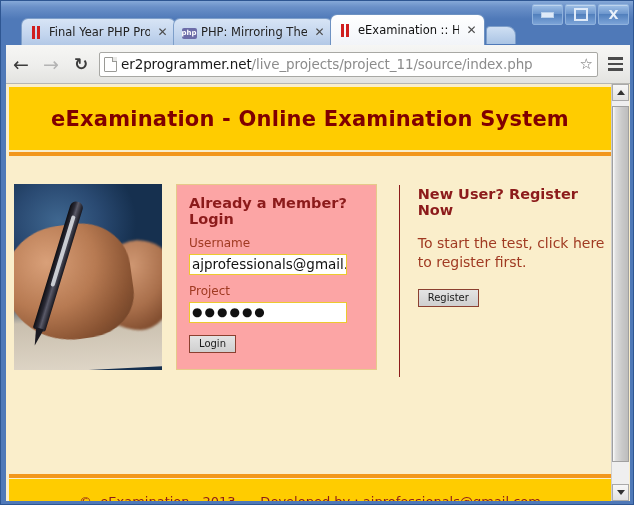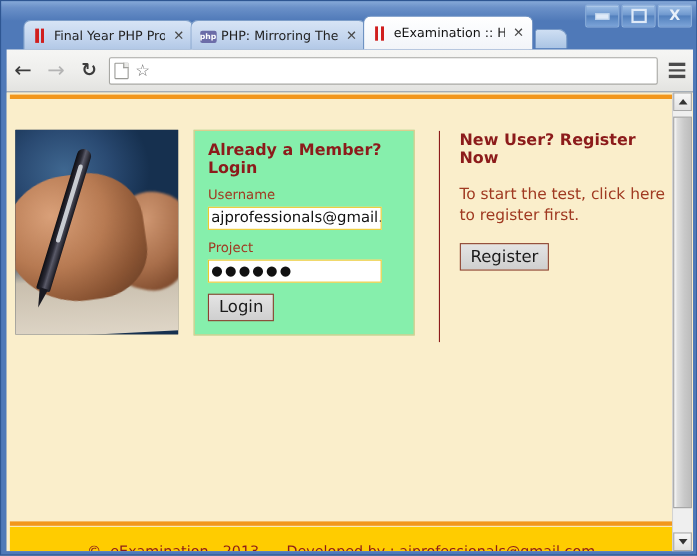--- a/index.html
+++ b/index.html
@@ -290,21 +290,21 @@
     width: 4px; height: 40%;
     background: #c9ccd2;
     transform: rotate(17deg);
     border-radius: 2px;
   }
 
   .login-box {
     margin-left: 14px;
     width: 205px;
     min-height: 186px;
-    background: #86efac;
+    background: #fca5a5;
     border: 1px solid #e6c98a;
     padding: 10px 12px 12px 12px;
     box-sizing: border-box;
   }
   .box-title {
     color: #8c1b1b;
     font-weight: bold;
     font-size: 14.5px;
     font-family: "DejaVu Sans", sans-serif;
     margin-bottom: 9px;
@@ -329,21 +329,21 @@
     overflow: hidden;
     margin-bottom: 9px;
     display: block;
   }
   .text-input.pw { letter-spacing: 2px; font-size: 12px; }
   .btn {
     display: inline-block;
     background: linear-gradient(to bottom,#e4e4e4,#cfcfcf);
     border: 1px solid #8b4030;
     padding: 2px 9px 3px 9px;
-    font-size: 15px;
+    font-size: 10px;
     color: #1a1a1a;
     font-family: "DejaVu Sans", sans-serif;
     margin-top: 1px;
   }
   .link {
     display: block;
     margin-top: 10px;
     color: #2929c9;
     font-size: 13.5px;
     font-family: "DejaVu Sans", sans-serif;
@@ -469,32 +469,36 @@
         <div class="newtab"></div>
       </div>
     </div>
 
     <div class="toolbar">
       <div class="nav-btn">←</div>
       <div class="nav-btn disabled">→</div>
       <div class="nav-btn reload">↻</div>
       <div class="urlbar">
         <span class="page-icon"></span>
+        <span class="url-text"><span class="host">er2programmer.net</span><span>/live_projects/project_11/source/index.php</span></span>
         <span class="star-icon">☆</span>
       </div>
       <div class="menu-icon">
           <i></i>
           <i></i>
           <i></i>
         </div>
     </div>
 
     <div class="viewport">
       <div class="page">
 
+        <div class="site-header">
+          <div class="site-title">eExamination - Online Examination System</div>
+        </div>
         <div class="header-rule"></div>
 
         <div class="content">
 
           <div class="photo-col">
             <div class="photo">
               <div class="bg"></div>
               <div class="paper"></div>
               <div class="hand2"></div>
               <div class="hand"></div>

